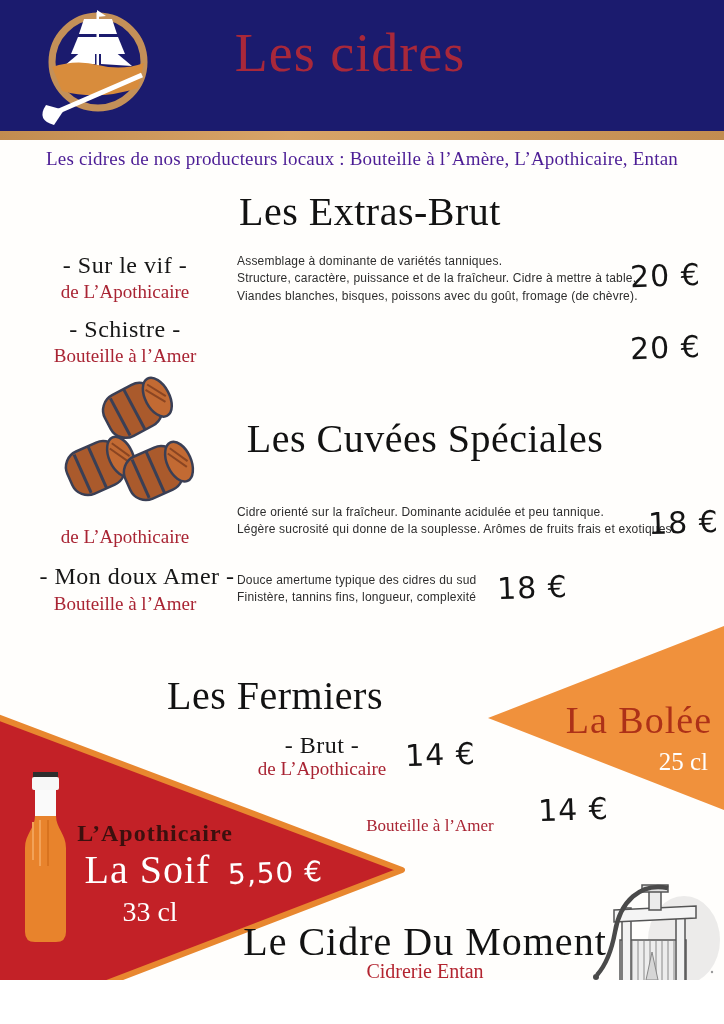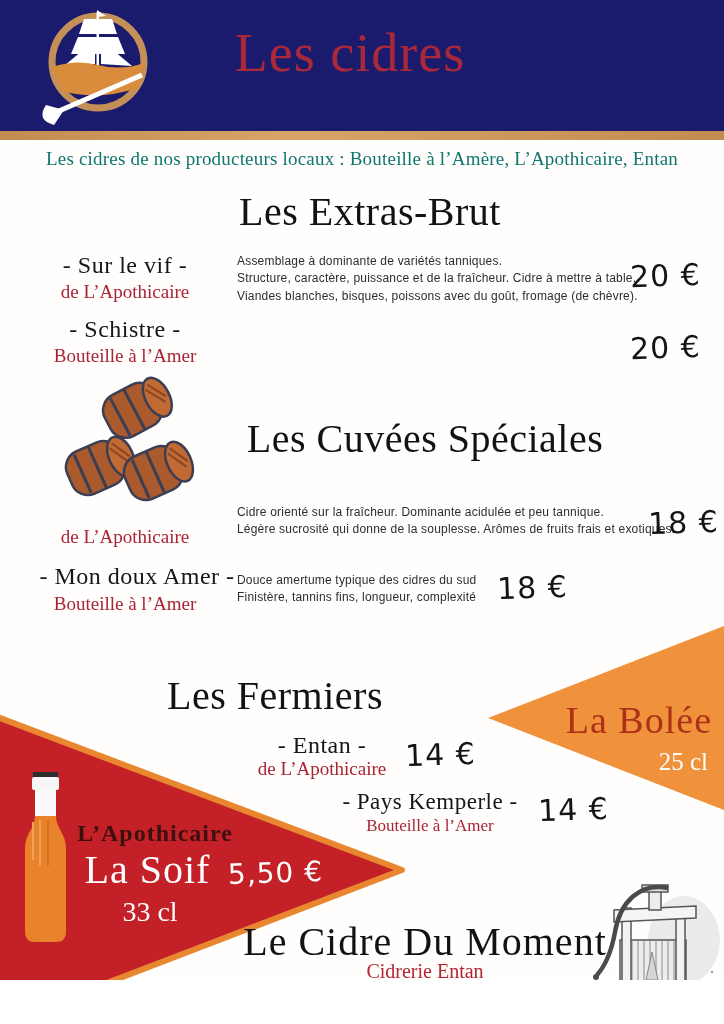--- a/index.html
+++ b/index.html
@@ -8,21 +8,21 @@
     background:#fffefc; font-family:"Liberation Serif", serif;
   }
   .abs { position:absolute; }
   
   .band { left:0; top:0; width:724px; height:131px; background:#1b1b6e; }
   .gold-strip { left:0; top:131px; width:724px; height:9px;
     background:linear-gradient(90deg,#c28c50,#d8a468 40%,#c28c50); }
   .header-title { left:180px; top:22px; width:340px; text-align:center;
     font-size:54px; color:#a9283a; letter-spacing:1px; }
   .subtitle { left:0; top:148px; width:724px; text-align:center;
-    font-size:19px; color:#0f766e; letter-spacing:.2px; }
+    font-size:19px; color:#4c1d95; letter-spacing:.2px; }
   .section-title { text-align:center; font-size:40px; color:#121212; letter-spacing:.5px; }
   .item-name { text-align:center; font-size:24px; color:#161616; letter-spacing:.5px; }
   .item-name.sm { font-size:23px; }
   .item-producer { text-align:center; font-size:19px; color:#a92433; }
   .desc { font-family:"Liberation Sans", sans-serif; font-size:12px; line-height:1.45;
     color:#2d2d2d; white-space:pre-line; letter-spacing:.2px; }
   .price { font-family:"DejaVu Sans", sans-serif; font-size:30px; color:#141414;
     transform:rotate(-2deg); letter-spacing:1px; }
   
   .bolee-price { right:12px; top:660px; width:240px; text-align:right;
@@ -115,25 +115,24 @@
   <div class="abs price" style="left:497px;top:570px;">18 €</div>
 
   <svg class="abs" style="left:486px;top:624px;" width="238" height="188" viewBox="0 0 238 188">
     <polygon points="238,2 2,94 238,186" fill="#f0913c"></polygon>
   </svg>
   <div class="abs bolee-name">La Bolée</div>
   <div class="abs bolee-vol">25 cl</div>
 
   <div class="abs section-title" style="left:75px;top:672px;width:400px;">Les Fermiers</div>
 
-  <div class="abs item-name" style="left:222px;top:732px;width:200px;">- Entan -</div>
+  <div class="abs item-name" style="left:222px;top:732px;width:200px;">- Brut -</div>
   <div class="abs item-producer" style="left:222px;top:758px;width:200px;">de L’Apothicaire</div>
   <div class="abs price" style="left:405px;top:737px;">14 €</div>
 
-  <div class="abs item-name sm" style="left:280px;top:789px;width:300px;">- Pays Kemperle -</div>
   <div class="abs item-producer" style="left:280px;top:816px;width:300px;font-size:17px;">Bouteille à l’Amer</div>
   <div class="abs price" style="left:538px;top:792px;">14 €</div>
 
   <svg class="abs" style="left:0;top:705px;" width="420" height="330" viewBox="0 0 420 330">
     <polygon points="-8,10 402,165 -8,322" fill="#c32127" stroke="#e8872f" stroke-width="6" stroke-linejoin="round"></polygon>
   </svg>
 
   <svg class="abs" style="left:20px;top:770px;" width="52" height="180" viewBox="0 0 52 180">
     <rect x="13" y="2" width="25" height="6" fill="#2e2e2e"></rect>
     <rect x="12" y="7" width="27" height="13" rx="2" fill="#f7f7f7"></rect>

